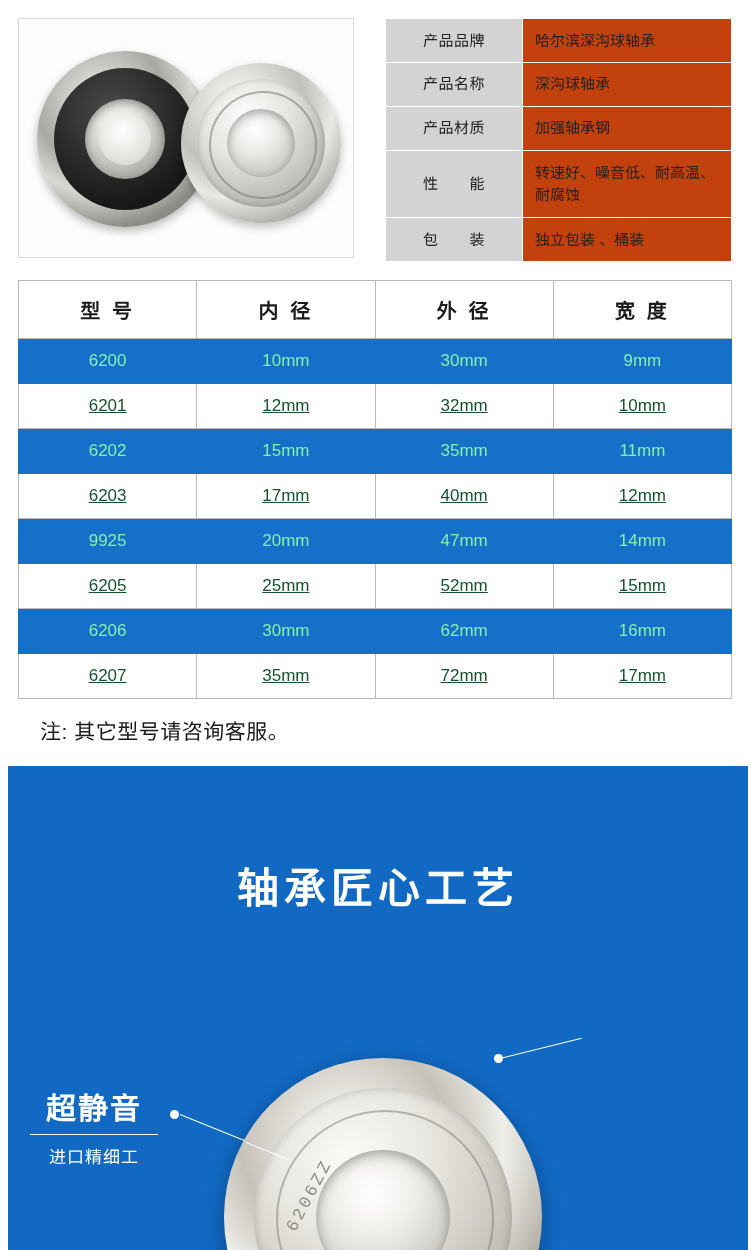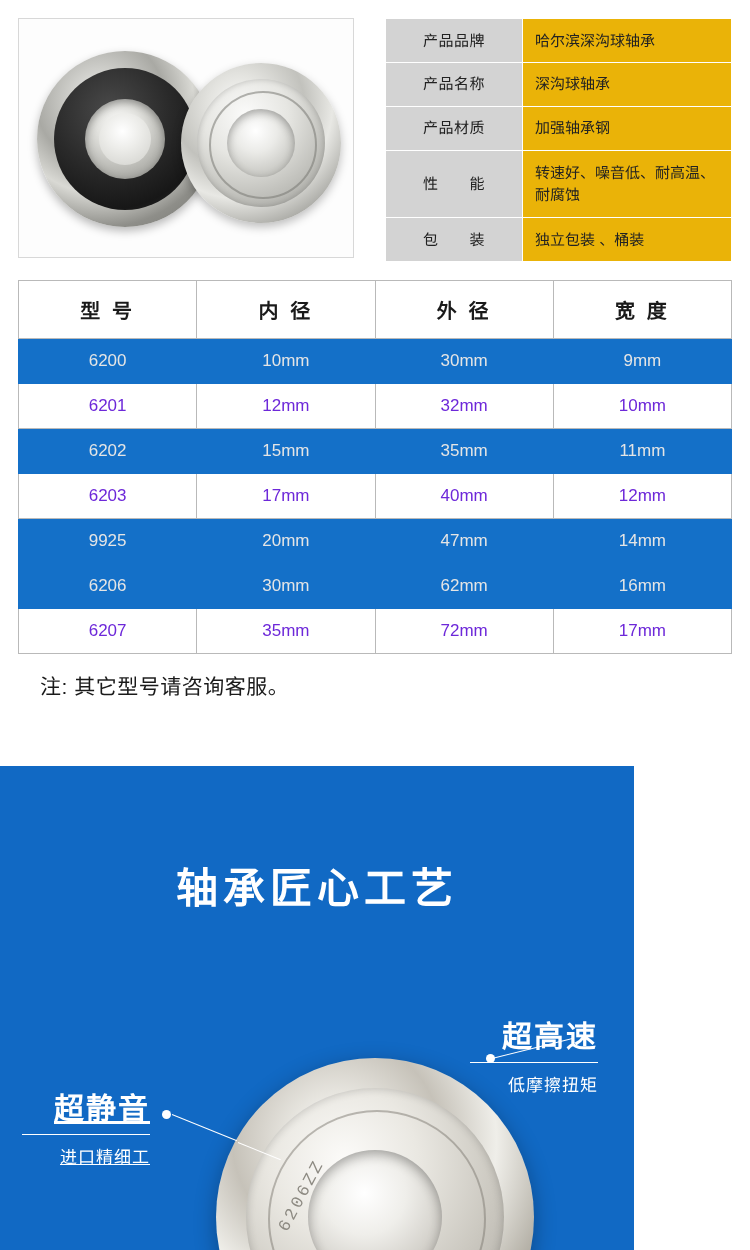--- a/index.html
+++ b/index.html
@@ -121,21 +121,21 @@
   }
   .spec-table td.key {
     width: 112px;
     background: #d3d3d3;
     color: #222;
     text-align: center;
     letter-spacing: 0.5px;
     white-space: nowrap;
   }
   .spec-table td.val {
-    background: #eab308;
+    background: #c2410c;
     color: #222;
   }
 
   
   .model-wrap {
     padding: 18px 18px 0 18px;
     box-sizing: border-box;
   }
   .model-table {
     border-collapse: collapse;
@@ -154,40 +154,41 @@
     color: #1a1a1a;
   }
   .model-table td {
     border: 1px solid #b9b9b9;
     padding: 12px 0;
     text-align: center;
     font-size: 17px;
   }
   .model-table tr.odd td {
     background: #1470c8;
-    color: #e5e5e5;
+    color: #86efac;
     border-color: #1470c8;
   }
   .model-table tr.even td {
     background: #ffffff;
-    color: #6d28d9;
+    color: #14532d;
+    text-decoration: underline;
   }
   .table-note {
     font-size: 21px;
     color: #1a1a1a;
     padding: 16px 0 0 22px;
     letter-spacing: 0.5px;
   }
 
   
   .banner {
     position: absolute;
-    left: 0;
+    left: 8px;
     top: 766px;
-    width: 634px;
+    width: 740px;
     height: 484px;
     background: #1169c4;
     overflow: hidden;
   }
   .banner-title {
     text-align: center;
     color: #ffffff;
     font-size: 42px;
     font-weight: bold;
     letter-spacing: 5px;
@@ -268,21 +269,21 @@
     margin-top: 8px;
     white-space: nowrap;
   }
   .callout .c-rule {
     height: 1px;
     background: #ffffff;
     margin: 6px 0;
   }
   .callout-right { right: 36px; top: 246px; text-align: right; }
   .callout-right .c-rule { width: 128px; margin-left: auto; }
-  .callout-left { left: 22px; top: 318px; text-align: right; text-decoration: underline; }
+  .callout-left { left: 22px; top: 318px; text-align: center; }
   .callout-left .c-rule { width: 128px; }
 
   .lead-line {
     position: absolute;
     background: #ffffff;
     height: 1px;
     transform-origin: left center;
   }
   .dot {
     position: absolute;
@@ -370,20 +371,26 @@
         <td>17mm</td>
         <td>40mm</td>
         <td>12mm</td>
       </tr>
       <tr class="odd">
         <td>9925</td>
         <td>20mm</td>
         <td>47mm</td>
         <td>14mm</td>
       </tr>
+      <tr class="even">
+        <td>6205</td>
+        <td>25mm</td>
+        <td>52mm</td>
+        <td>15mm</td>
+      </tr>
       <tr class="odd">
         <td>6206</td>
         <td>30mm</td>
         <td>62mm</td>
         <td>16mm</td>
       </tr>
       <tr class="even">
         <td>6207</td>
         <td>35mm</td>
         <td>72mm</td>
@@ -397,25 +404,20 @@
 <div class="banner">
   <div class="banner-title">轴承匠心工艺</div>
 
   <div class="hero-bearing">
     <div class="h-shield"></div>
     <div class="h-ring"></div>
     <div class="h-bore"></div>
     <div class="h-code">6206ZZ</div>
   </div>
 
-  <div class="callout callout-right">
-    <div class="c-title">超高速</div>
-    <div class="c-rule"></div>
-    <div class="c-sub">低摩擦扭矩</div>
-  </div>
   <div class="lead-line" style="left:492px; top:292px; width:84px; transform: rotate(-14deg);"></div>
   <div class="dot" style="left:486px; top:288px;"></div>
 
   <div class="callout callout-left">
     <div class="c-title">超静音</div>
     <div class="c-rule"></div>
     <div class="c-sub">进口精细工</div>
   </div>
   <div class="dot" style="left:162px; top:344px;"></div>
   <div class="lead-line" style="left:172px; top:348px; width:70px; transform: rotate(22deg);"></div>

